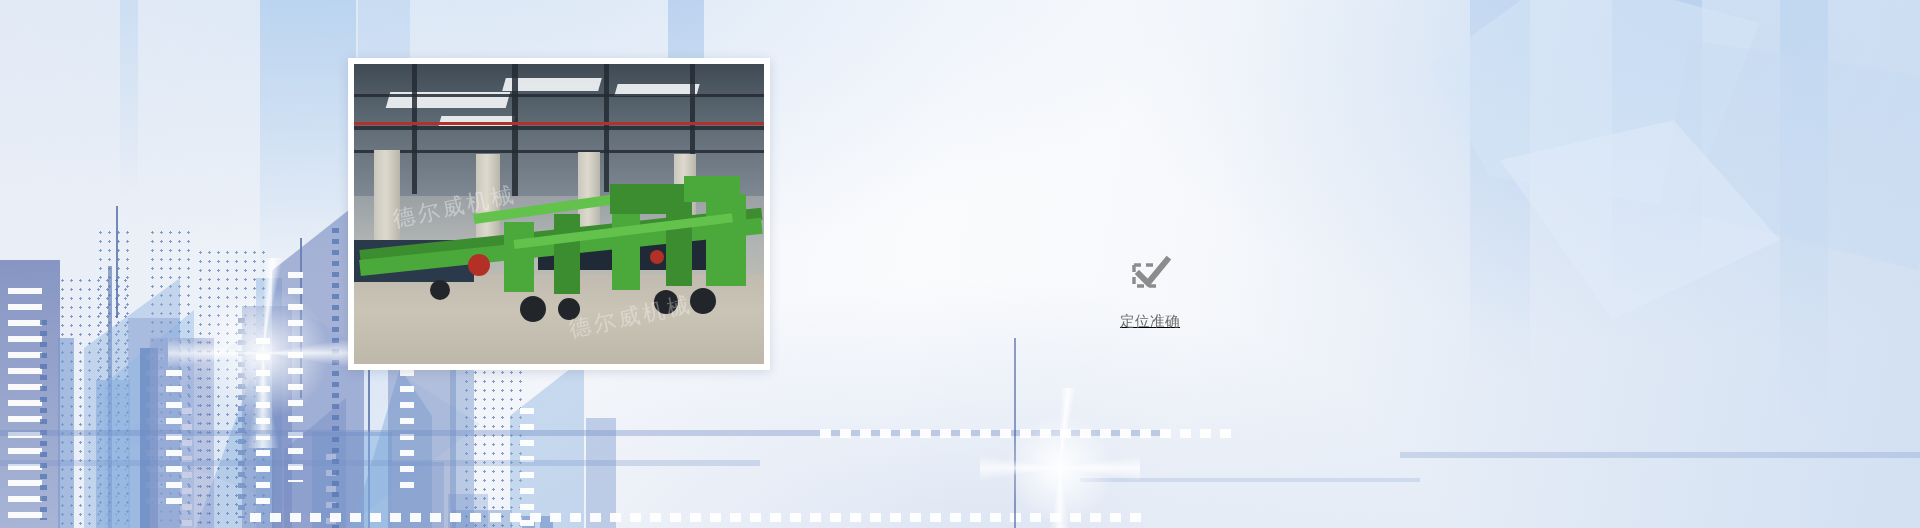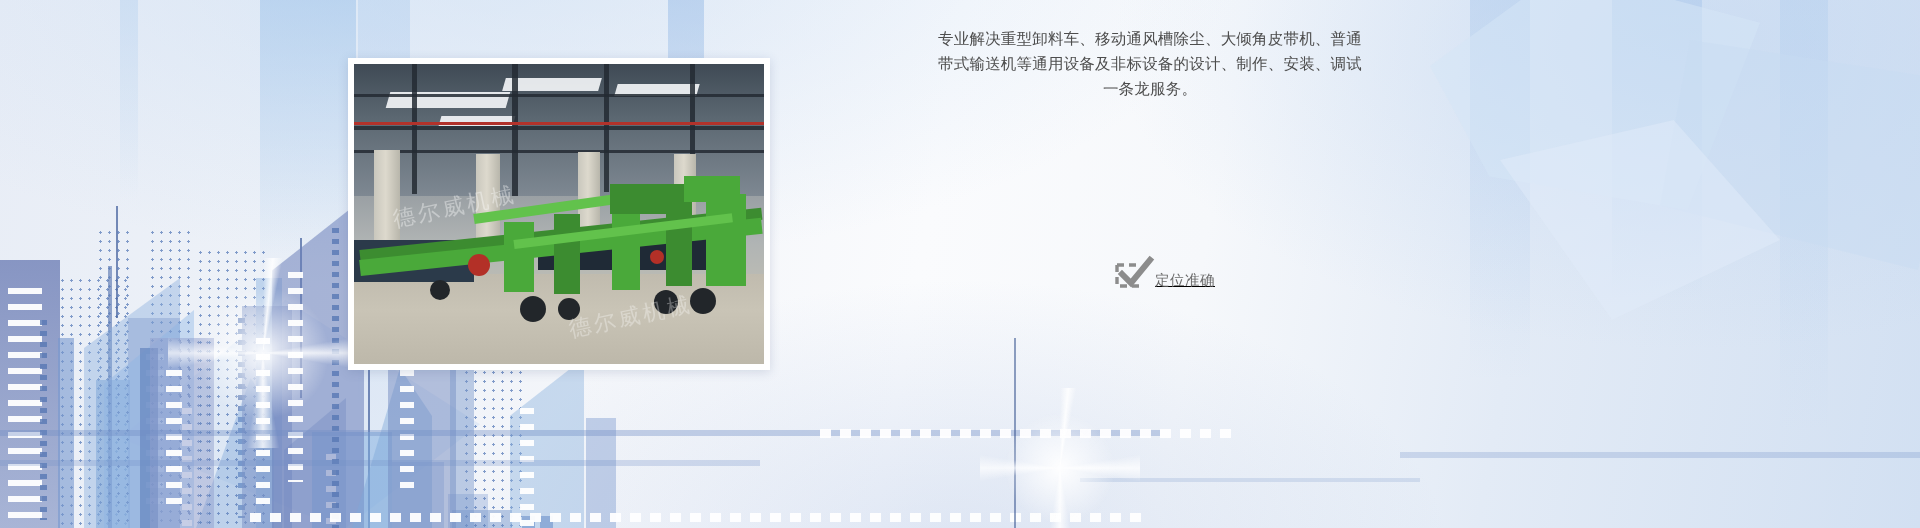--- a/index.html
+++ b/index.html
@@ -108,21 +108,21 @@
   }
   .desc{
     margin:26px auto 0;width:430px;
     font-size:15.5px;line-height:25px;color:#4d4d4d;
     letter-spacing:.2px;
   }
   .features{
     position:absolute;left:0;top:248px;width:700px;
     display:flex;justify-content:center;align-items:flex-start;gap:0;
   }
-  .feat{width:78px;display:flex;flex-direction:row;align-items:center;text-decoration:underline;}
+  .feat{width:78px;display:flex;flex-direction:column;align-items:center;text-decoration:underline;}
   .feat .ico{width:52px;height:52px;display:flex;align-items:center;justify-content:center;}
   .feat .ico svg{display:block;}
   .feat .lbl{margin-top:12px;font-size:14.5px;color:#6a6a6a;letter-spacing:.5px;white-space:nowrap;}
 </style>
 </head>
 <body>
 
 <div class="banner">
 
   <div class="bg-layer sky-wash"></div>
@@ -250,21 +250,20 @@
       <div class="hub" style="left:114px;top:190px;width:22px;height:22px;"></div>
       <div class="hub" style="left:296px;top:186px;width:14px;height:14px;"></div>
       <div class="wm" style="left:38px;top:128px;">德尔威机械</div>
       <div class="wm" style="left:214px;top:238px;opacity:.85;">德尔威机械</div>
     </div>
   </div>
 
   <div class="content">
 
 
-    <p class="desc">专业解决重型卸料车、移动通风槽除尘、大倾角皮带机、普通带式输送机等通用设备及非标设备的设计、制作、安装、调试一条龙服务。</p>
 
     <div class="features">
 
       <div class="feat">
         <span class="ico">
           <svg width="44" height="44" viewBox="0 0 44 44">
             <g fill="none" stroke="#8c8c8c" stroke-width="3.4" stroke-linecap="butt" stroke-dasharray="7 5">
               <path d="M6 13 V34 H30"></path>
               <path d="M6 13 H30"></path>
             </g>

